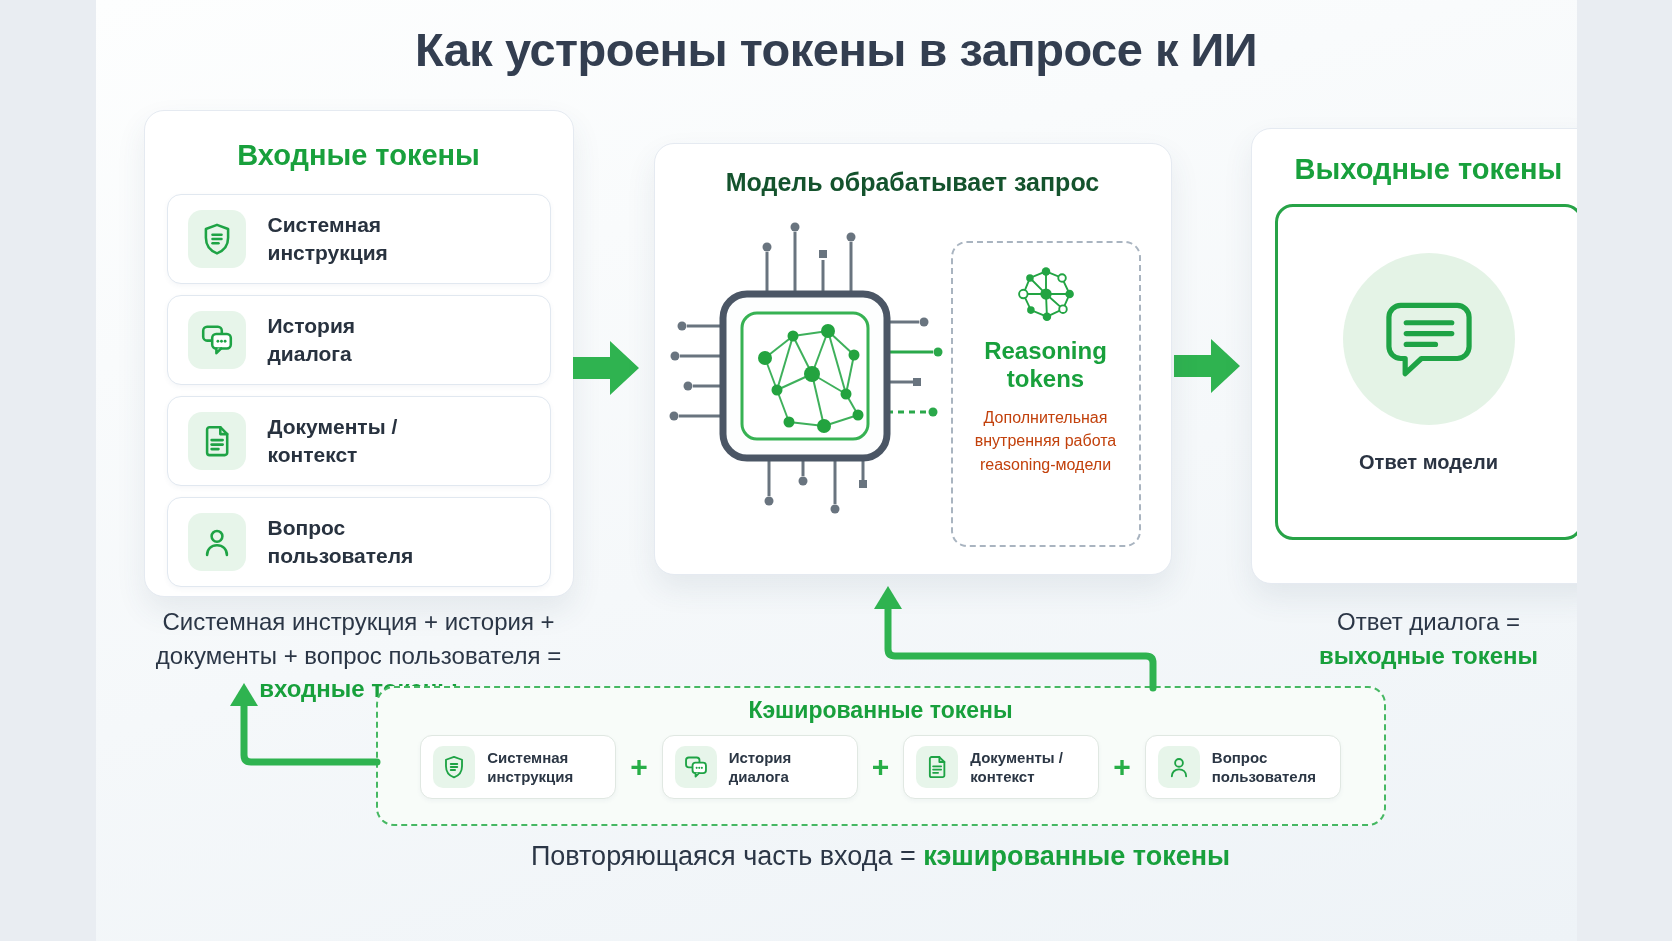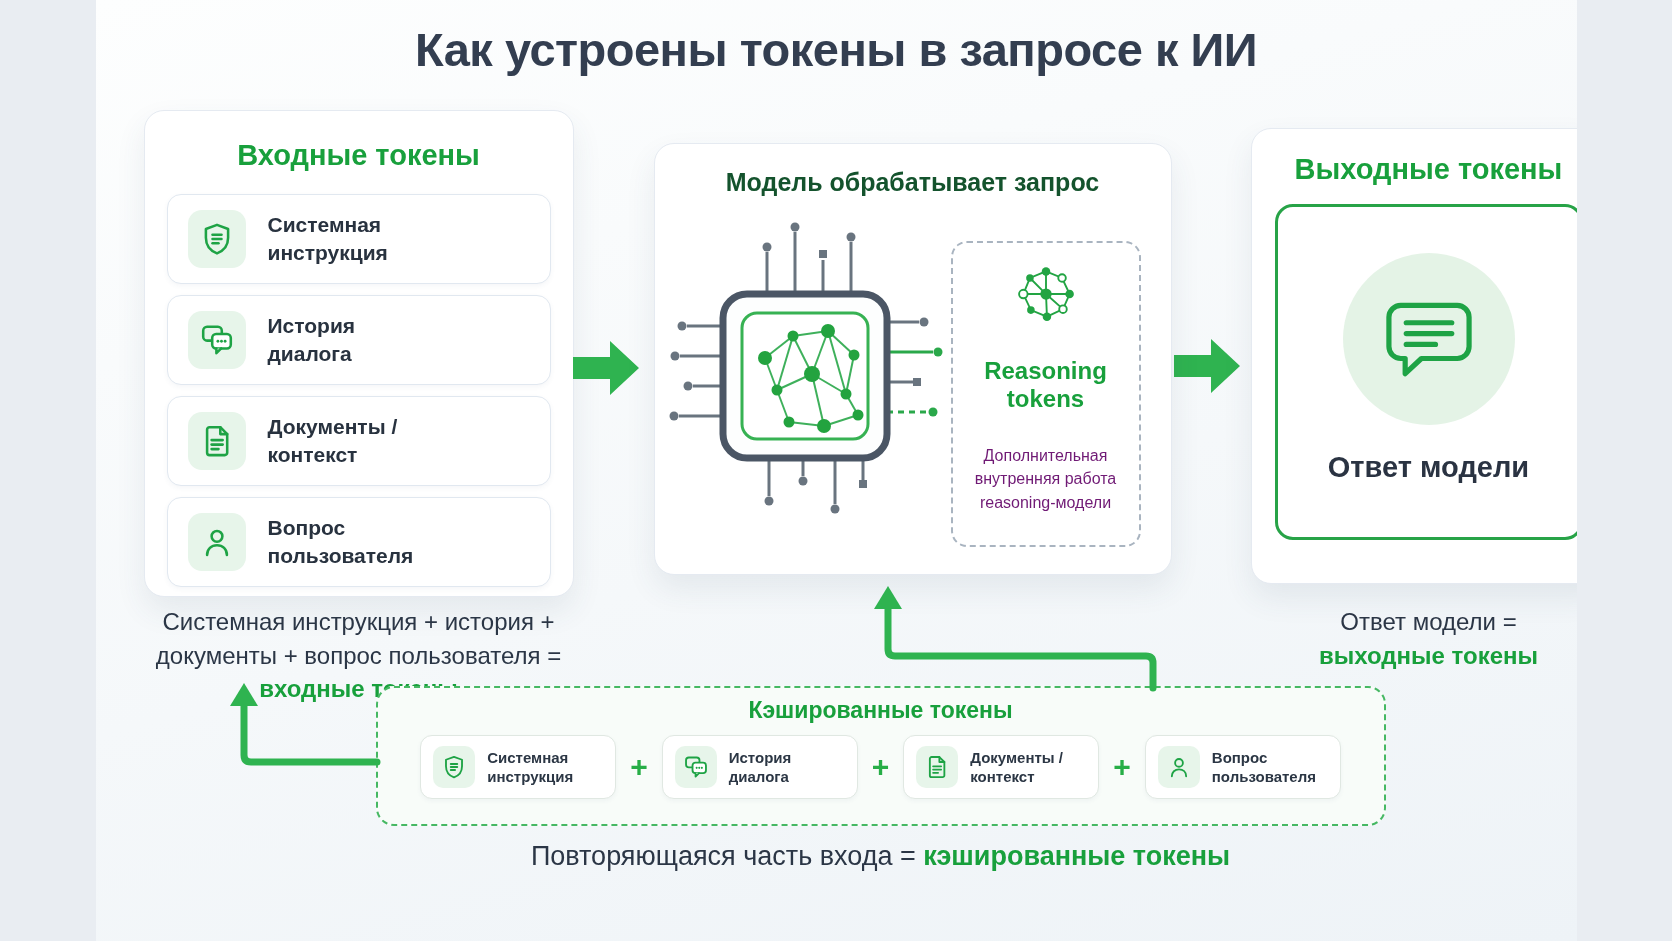--- a/index.html
+++ b/index.html
@@ -33,32 +33,32 @@
   .bottom-caption{left:280px;top:838px;width:1010px;font-size:27px;}
   .green-strong{color:#18a03c;font-weight:bold;}
 
   
   .process-card{left:558px;top:143px;width:518px;height:432px;}
   .chip{position:absolute;left:10px;top:64px;width:280px;height:315px;}
   .reasoning-box{position:absolute;left:296px;top:97px;width:190px;height:306px;
     border:2px dashed #a9b4c0;border-radius:16px;box-sizing:border-box;
     display:flex;flex-direction:column;align-items:center;padding:18px 12px 0;text-align:center;}
   .molecule{width:68px;height:68px;}
-  .reasoning-title{font-size:24px;line-height:1.15;margin-top:28px;}
-  .reasoning-desc{font-size:16px;color:#701a75;line-height:1.45;margin-top:32px;}
+  .reasoning-title{font-size:24px;line-height:1.15;margin-top:8px;}
+  .reasoning-desc{font-size:16px;color:#c2410c;line-height:1.45;margin-top:14px;}
 
   
   .output-card{left:1155px;top:128px;width:356px;height:456px;padding:24px 0 0;}
   .answer-box{margin:18px auto 0;width:308px;height:336px;border:3px solid #27a347;border-radius:18px;
     box-sizing:border-box;display:flex;flex-direction:column;align-items:center;padding-top:46px;}
   .bubble-circle{width:172px;height:172px;border-radius:50%;background:#e4f3e6;
     display:flex;align-items:center;justify-content:center;}
   .bubble-svg{width:104px;height:104px;stroke:#1ea345;fill:none;stroke-width:2.4;
     stroke-linecap:round;stroke-linejoin:round;}
-  .answer-label{margin-top:26px;font-size:29px;font-weight:bold;color:#2a3342;}
+  .answer-label{margin-top:26px;font-size:20px;font-weight:bold;color:#2a3342;}
 
   
   .block-arrow{position:absolute;width:68px;height:60px;}
   #arrow1{left:477px;top:338px;}
   #arrow2{left:1078px;top:336px;}
 
   
   .cached-panel{position:absolute;left:280px;top:686px;width:1010px;height:140px;
     border:2px dashed #46b863;border-radius:18px;box-sizing:border-box;background:#f8fcf9;
     padding-top:9px;}
@@ -267,21 +267,21 @@
           <line x1="13.5" y1="16.5" x2="34.5" y2="16.5"></line>
           <line x1="13.5" y1="21.5" x2="34.5" y2="21.5"></line>
           <line x1="13.5" y1="26.5" x2="27" y2="26.5"></line>
         </svg>
       </div>
       <div class="answer-label">Ответ модели</div>
     </div>
   </section>
 
   <div class="caption right-caption">
-    <span>Ответ модели =</span><br>
+    <span>Ответ диалога =</span><br>
     <span class="green-strong">выходные токены</span>
   </div>
 
   <section class="cached-panel">
     <h2 class="green-h">Кэшированные токены</h2>
     <div class="cached-row">
       <div class="mini-card">
         <span class="mini-icon">
             <svg class="gicon">
               <use href="#icon-shield"></use>

